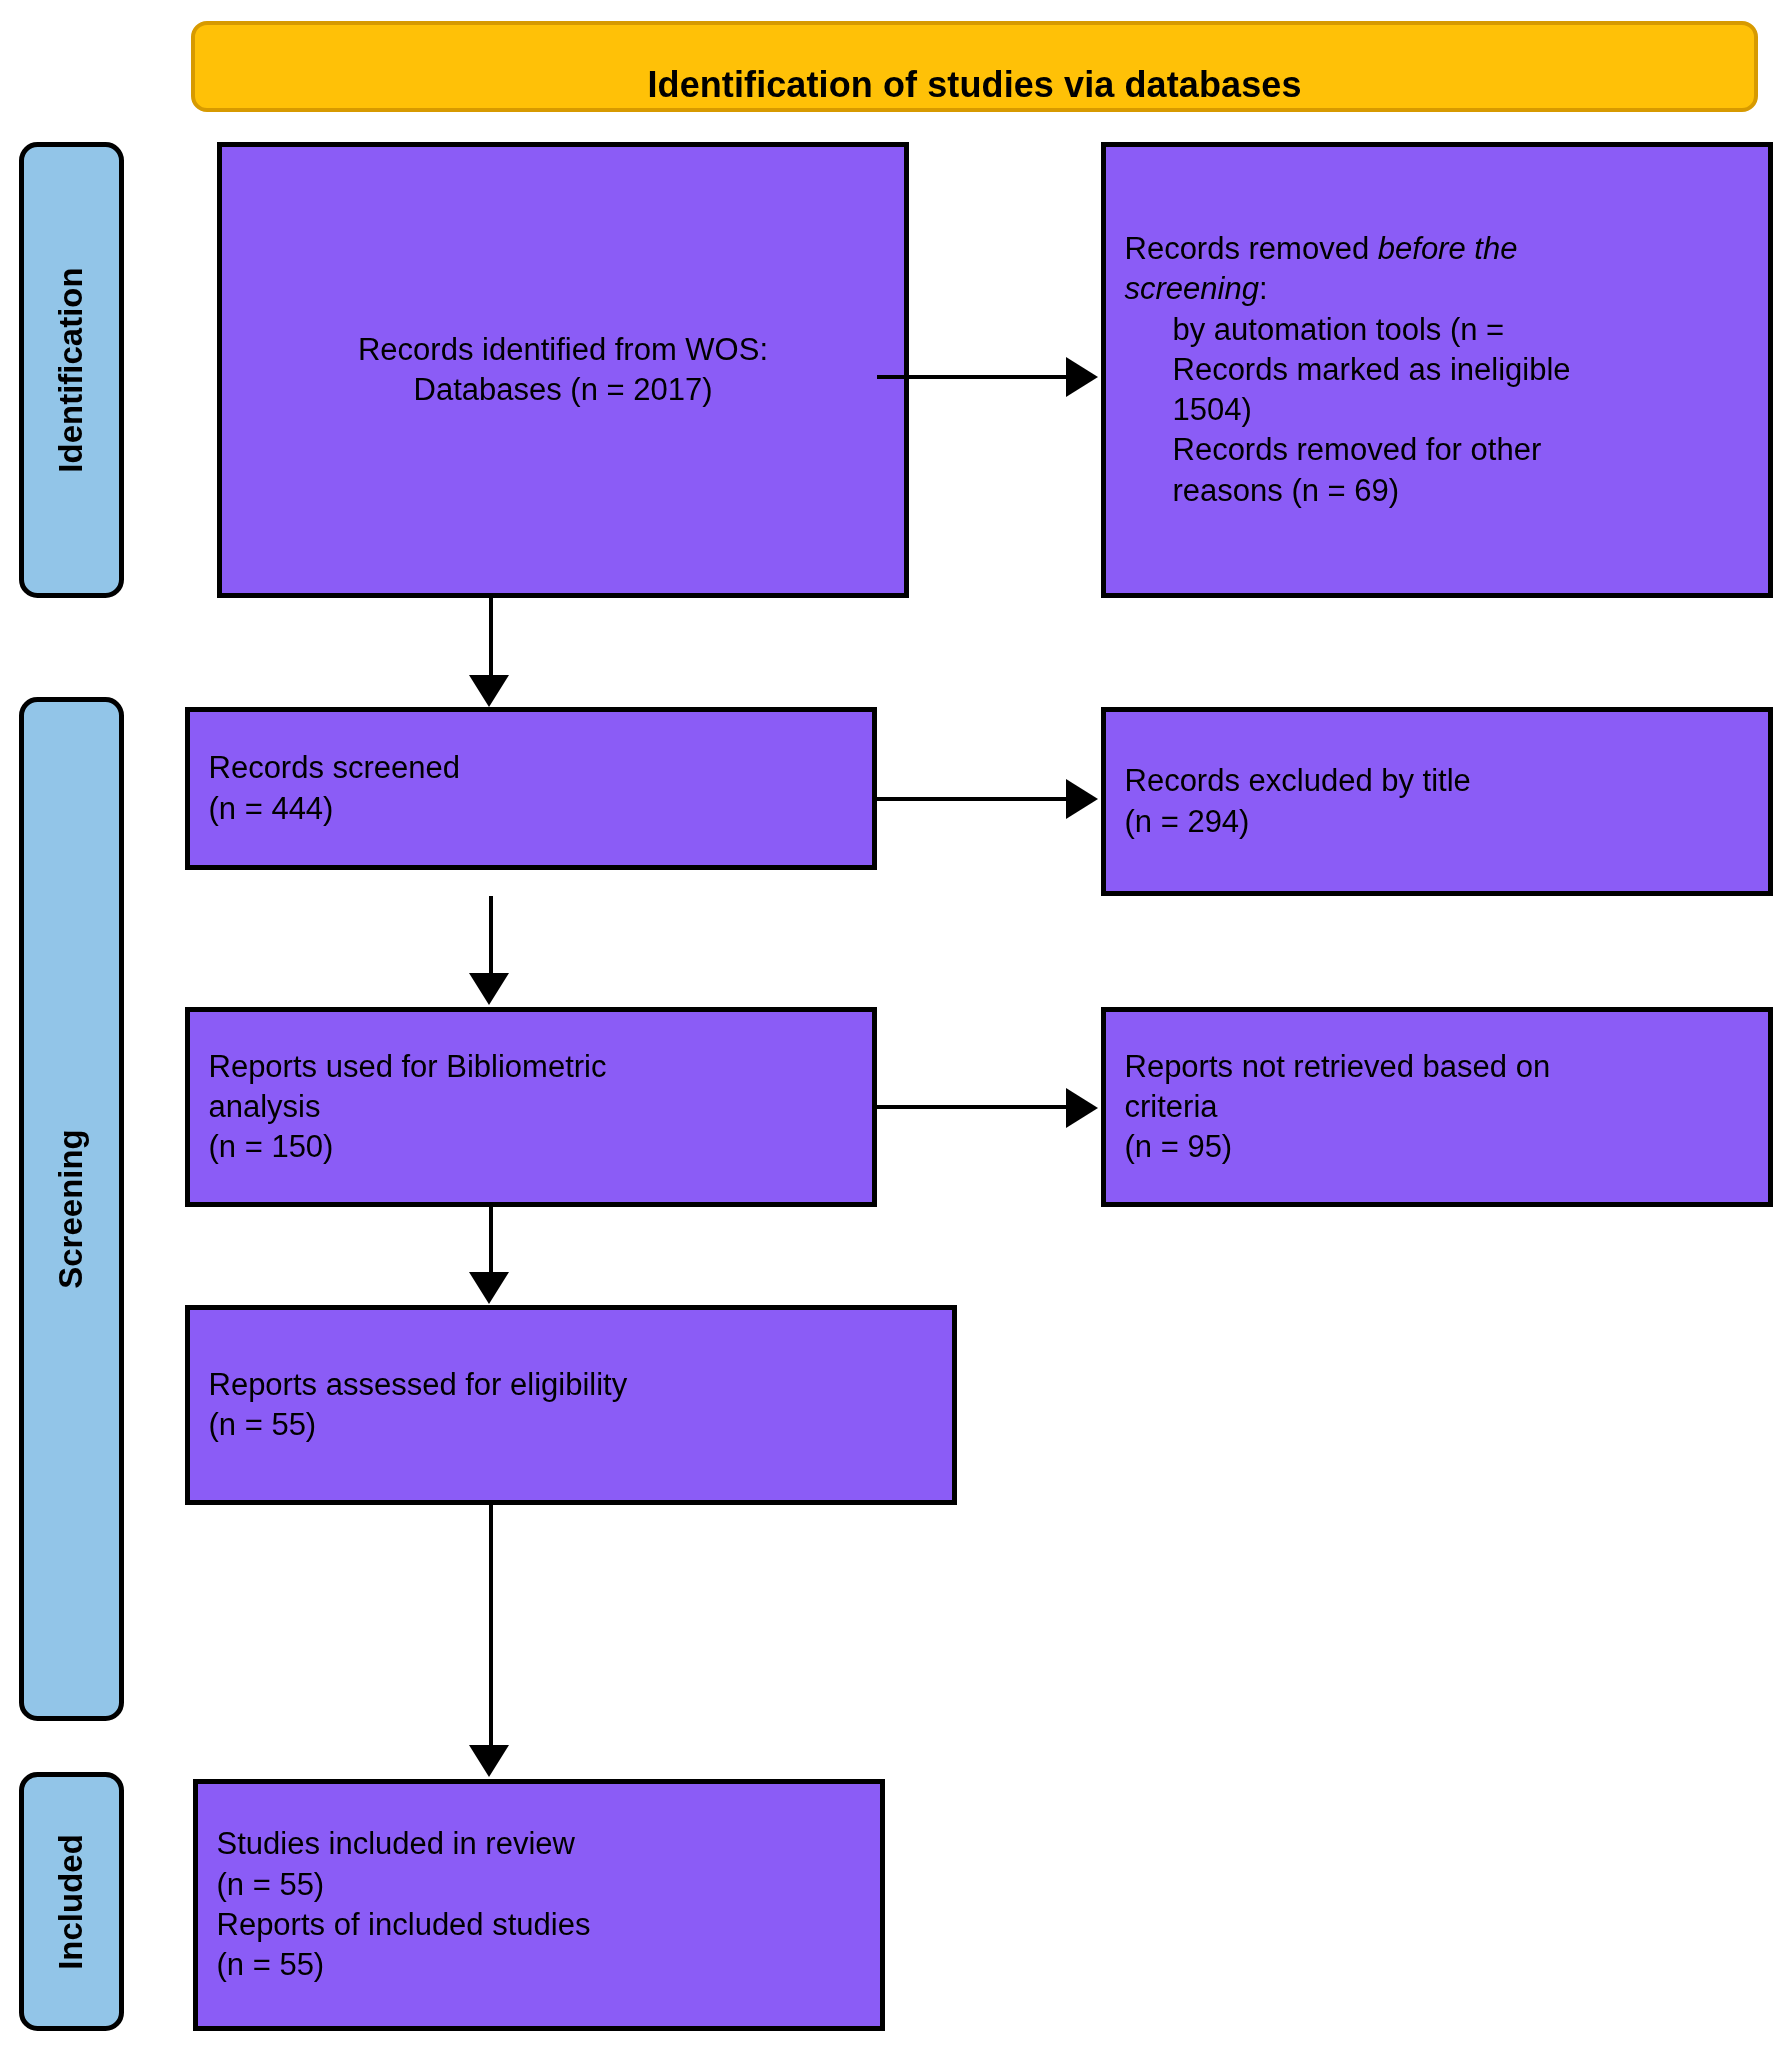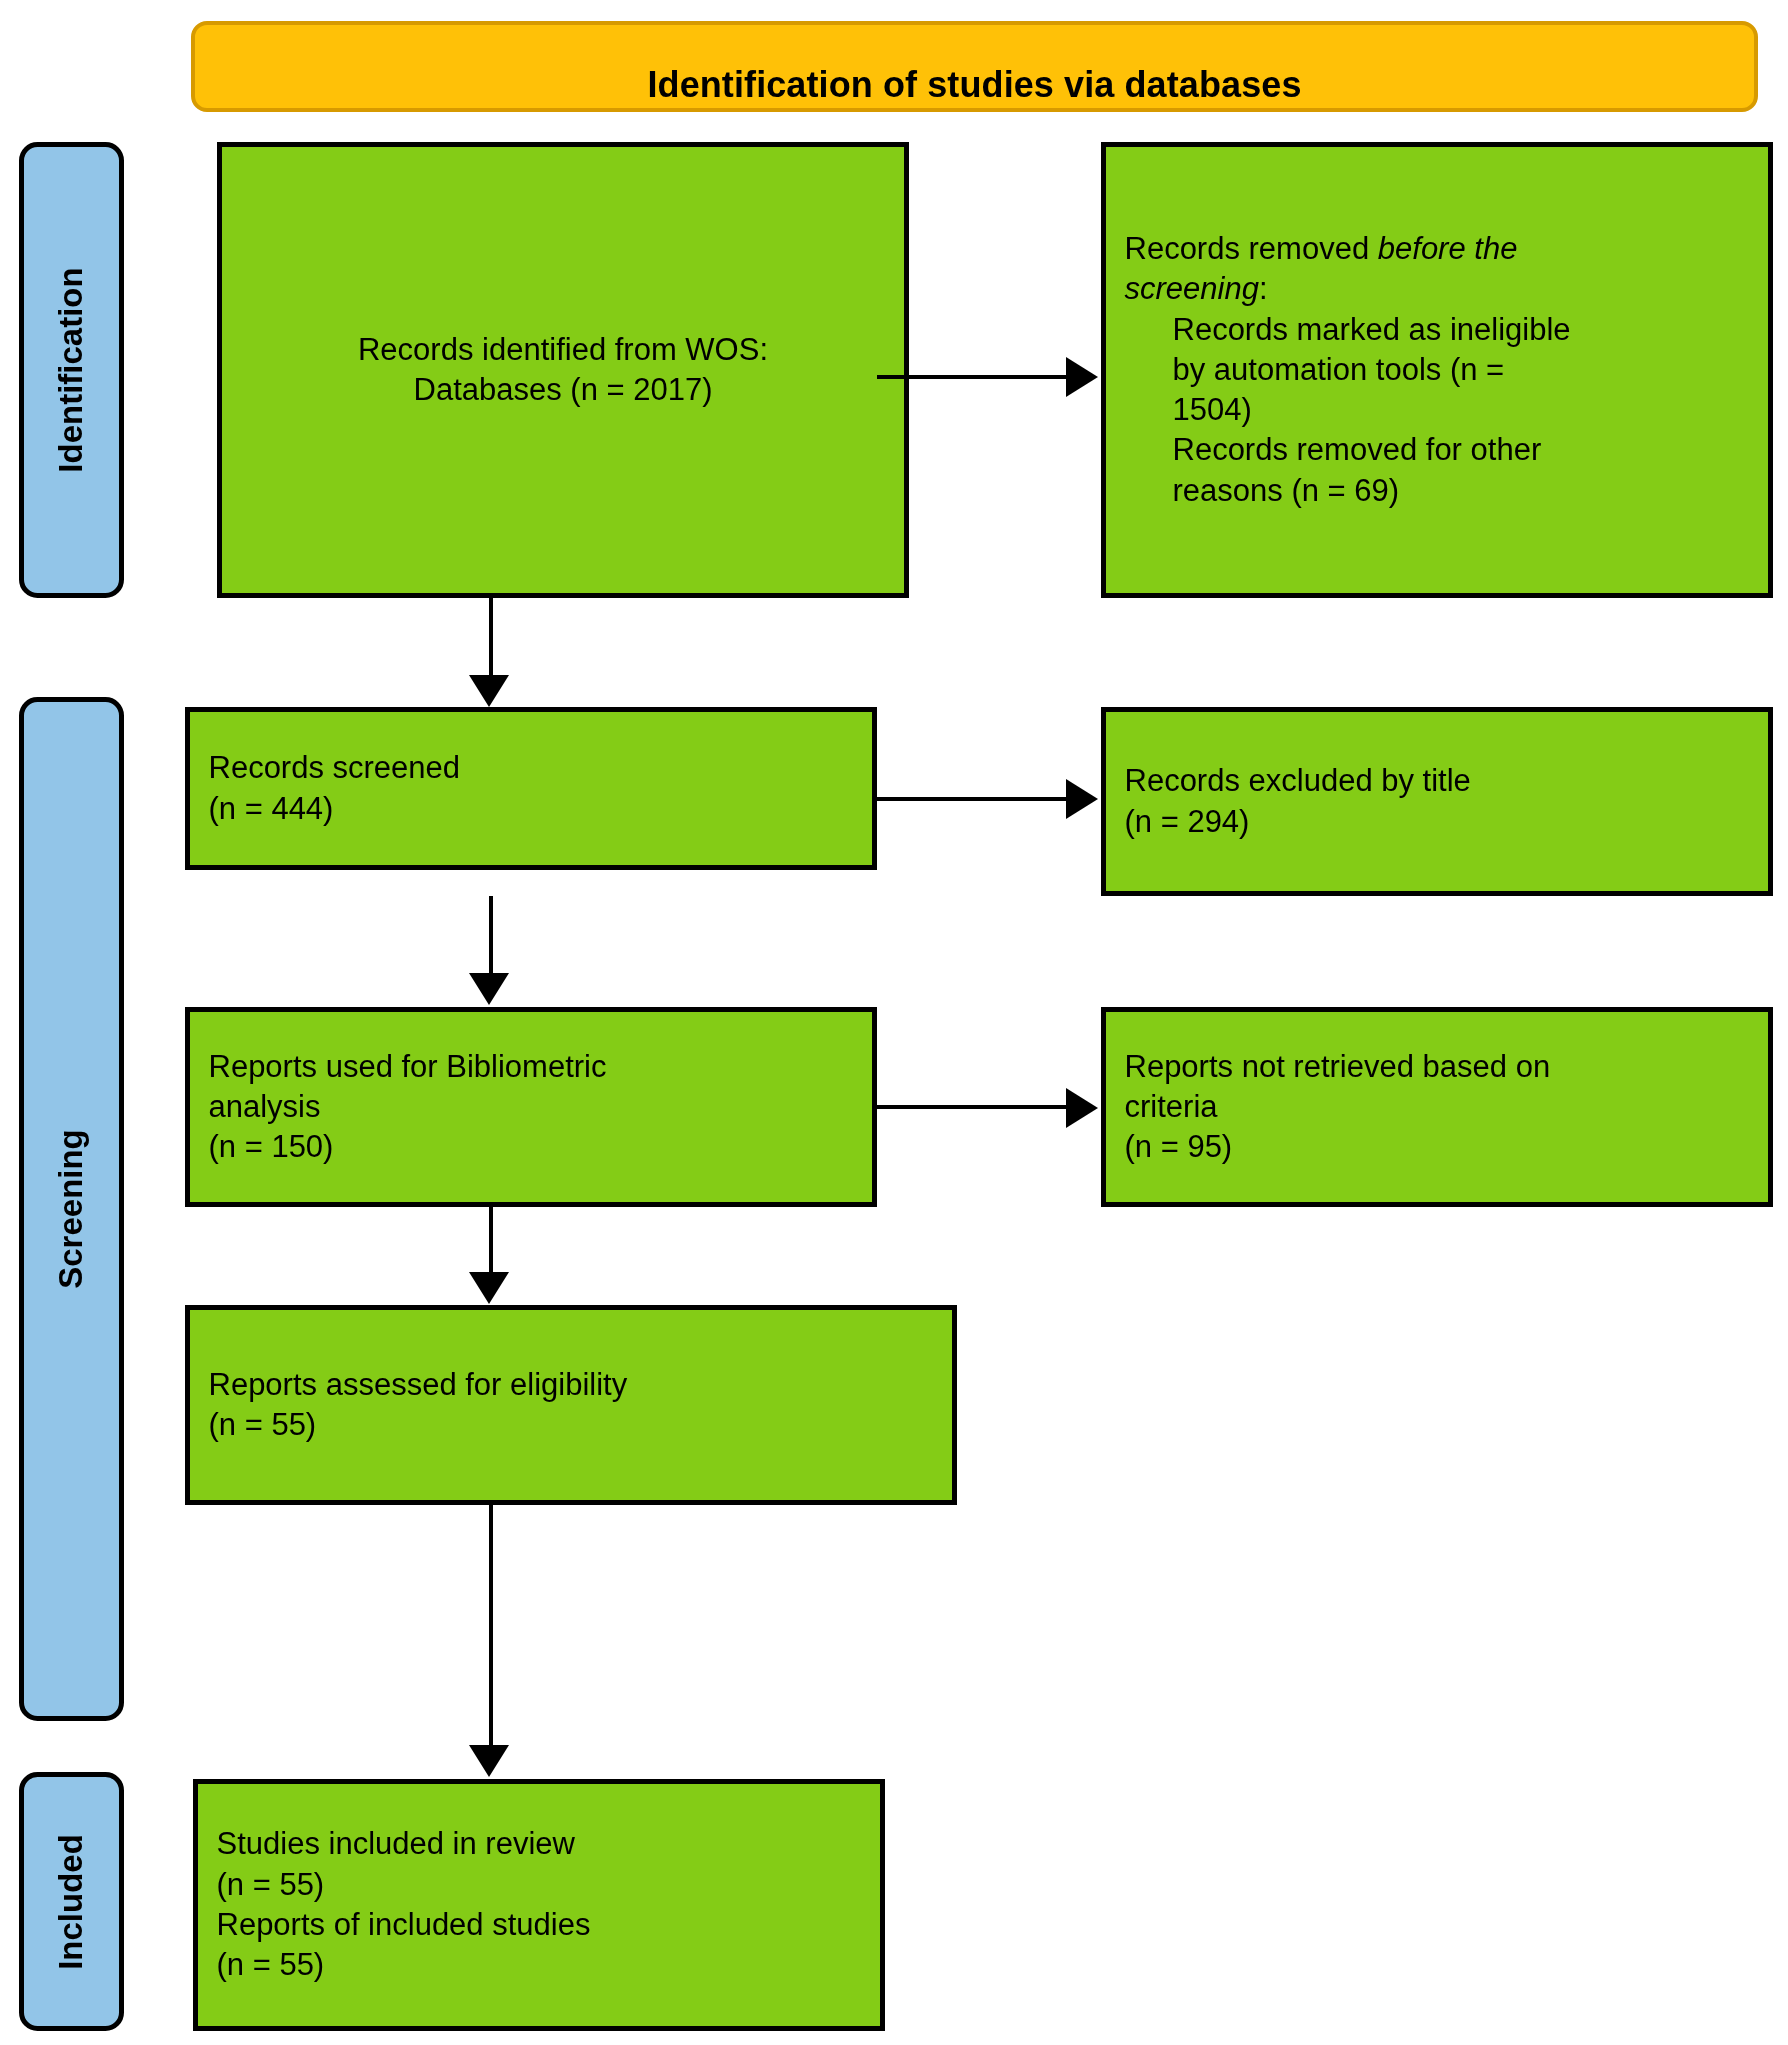--- a/index.html
+++ b/index.html
@@ -62,21 +62,21 @@
   }
 
   #stage-identification { top: 142px;  height: 456px; }
   #stage-screening      { top: 697px; height: 1024px; }
   #stage-included       { top: 1772px; height: 259px; }
 
   
   .box {
     position: absolute;
     border: 5px solid #000000;
-    background: #84cc16;
+    background: #8b5cf6;
     box-sizing: border-box;
     padding: 0 18.5px;
     display: flex;
     flex-direction: column;
     justify-content: center;
   }
   .box p {
     margin: 0;
     font-size: 31px;
     line-height: 1.30;
@@ -162,22 +162,22 @@
   </div>
 
   <div class="box center" id="box-identified">
     <p>Records identified from WOS:</p>
     <p>Databases (n = 2017)</p>
   </div>
 
   <div class="box" id="box-removed">
     <p><span>Records removed </span><span class="ital">before the</span></p>
     <p><span class="ital">screening</span><span>:</span></p>
+    <p class="indent">by automation tools (n =</p>
     <p class="indent">Records marked as ineligible</p>
-    <p class="indent">by automation tools (n =</p>
     <p class="indent">1504)</p>
     <p class="indent">Records removed for other</p>
     <p class="indent">reasons (n = 69)</p>
   </div>
 
   <div class="box" id="box-screened">
     <p>Records screened</p>
     <p>(n = 444)</p>
   </div>
 

